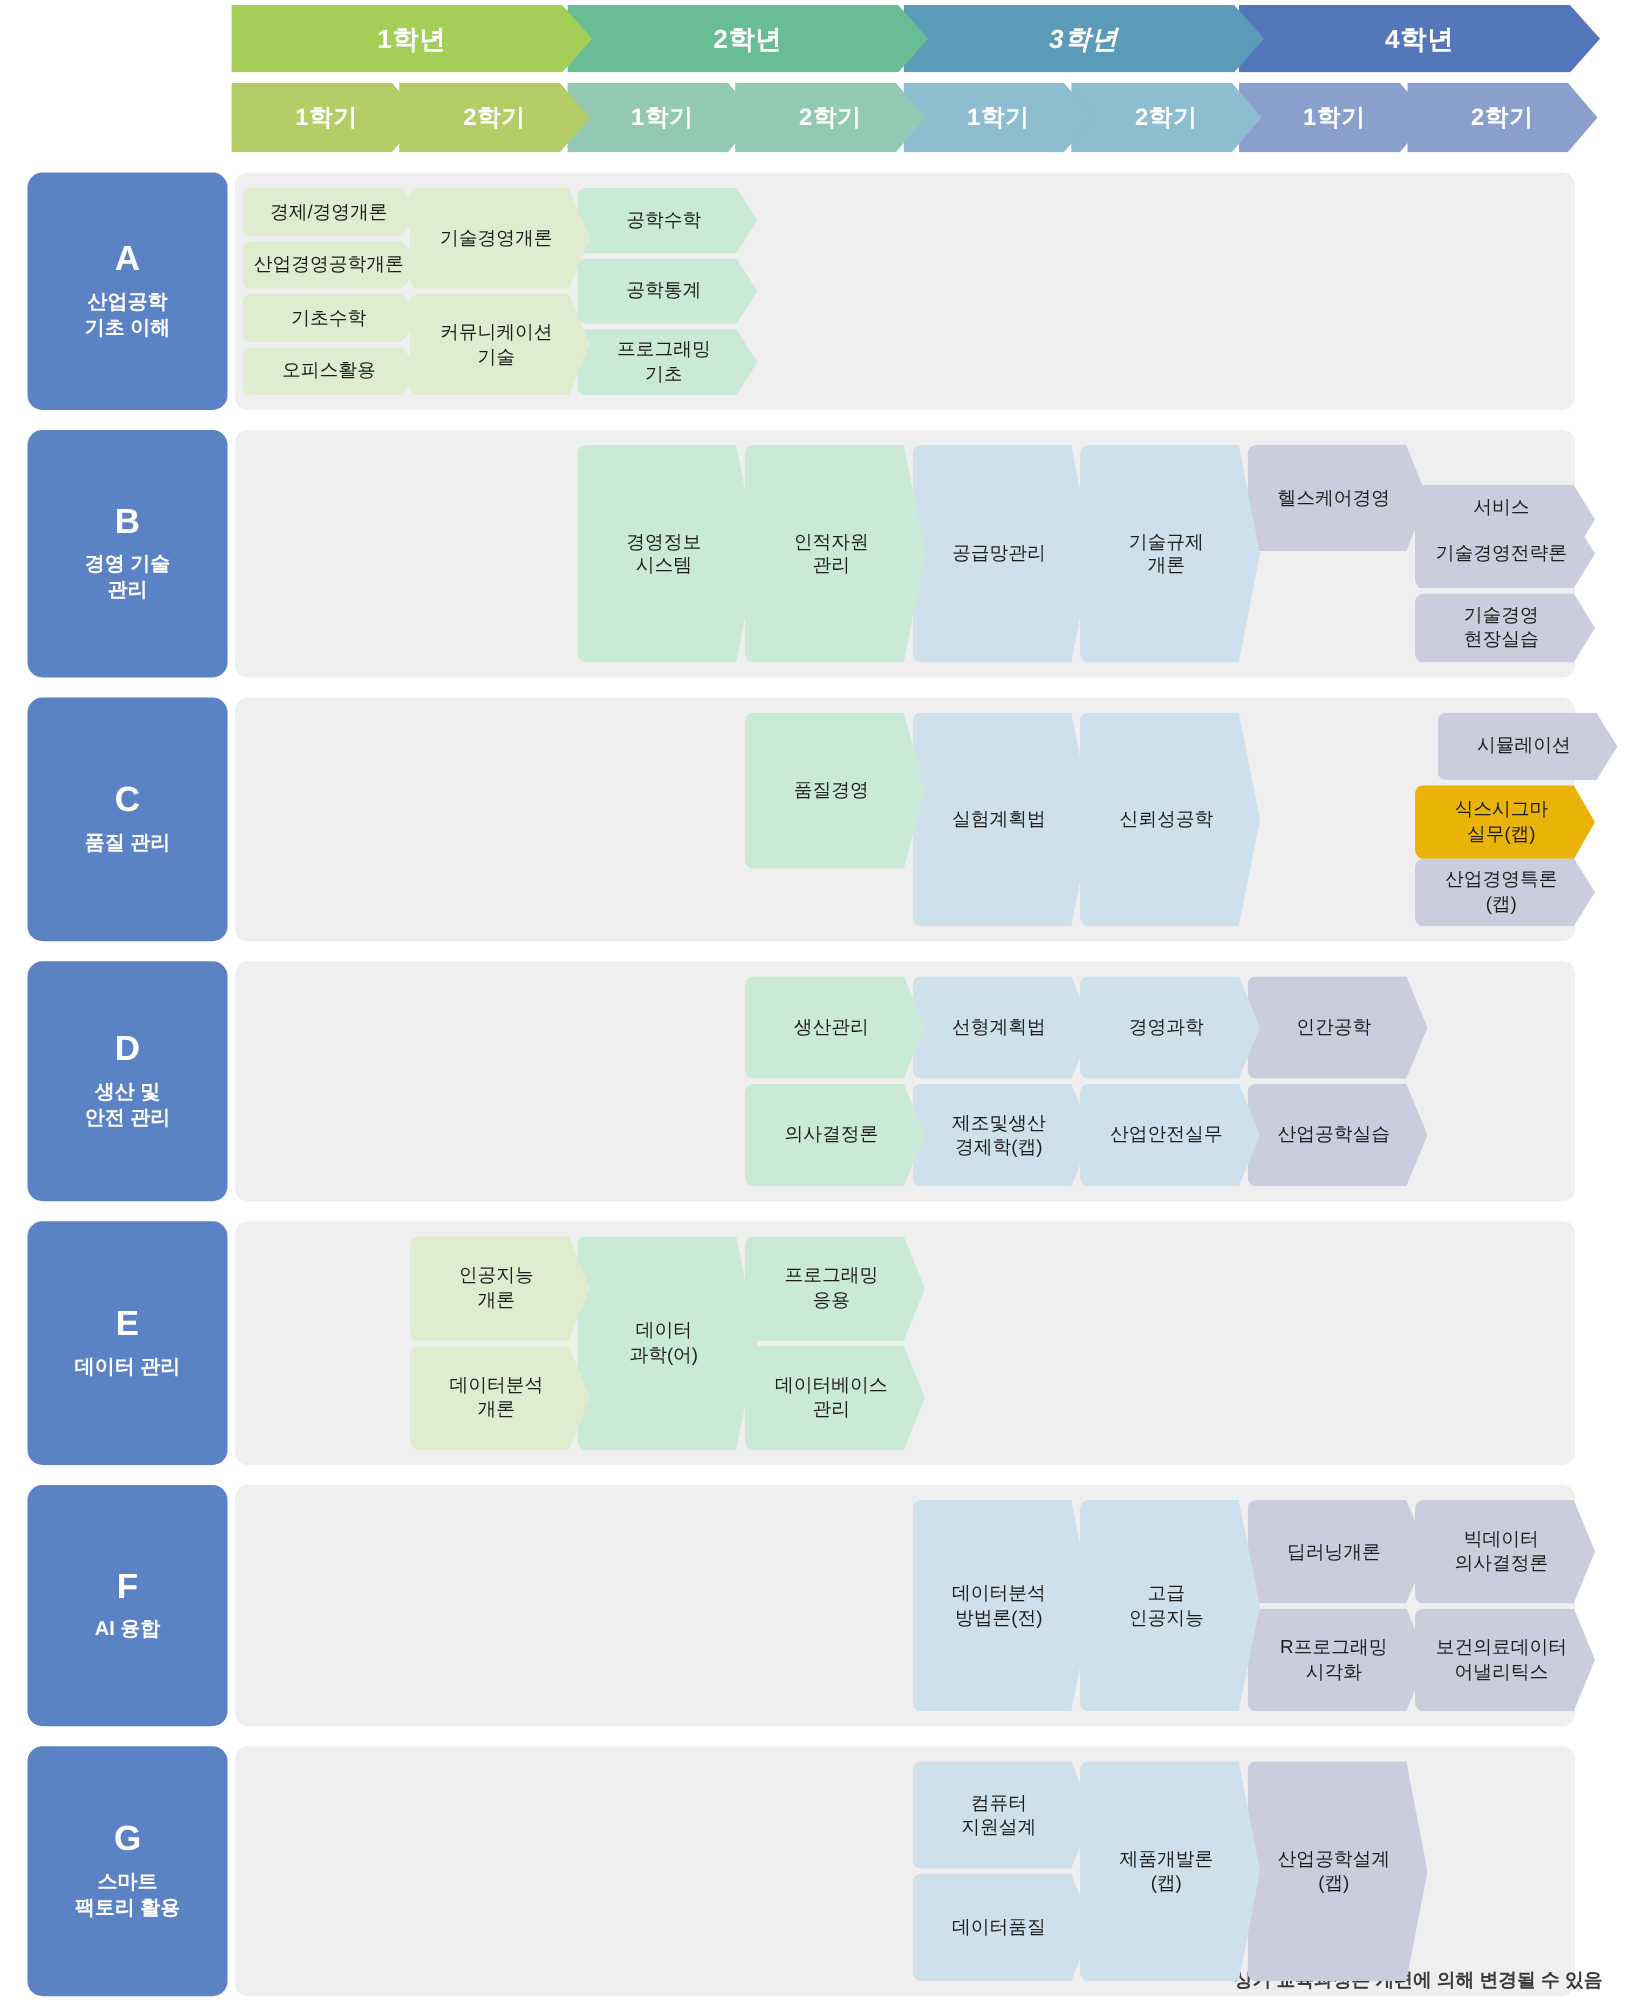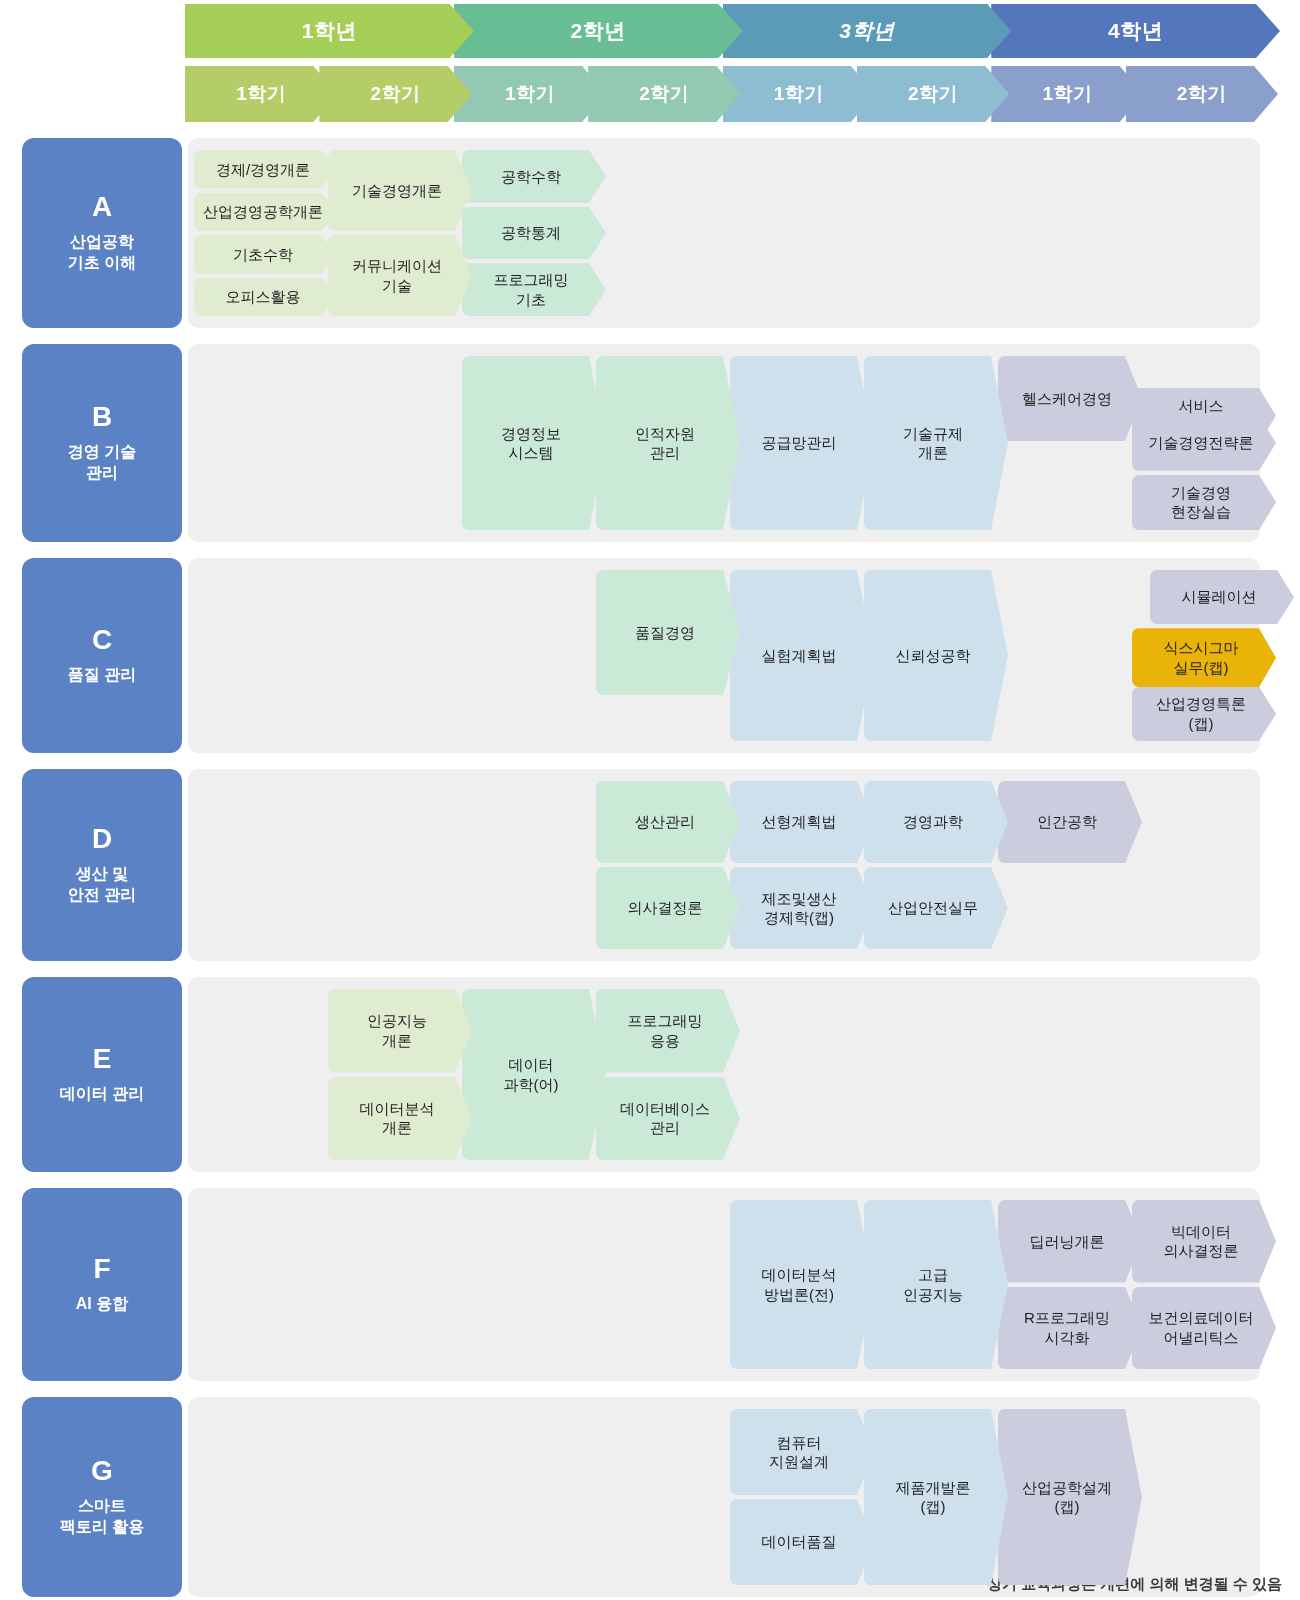--- a/index.html
+++ b/index.html
@@ -209,20 +209,21 @@
       </div>
       <div class="track" style="height: 192px; background: rgb(239, 239, 240);">
         <div class="course" style="left: 408px; width: 144px; top: 12px; height: 82px; background: rgb(203, 233, 215); z-index: 37;"><span>생산관리</span></div>
         <div class="course" style="left: 408px; width: 144px; top: 98px; height: 82px; background: rgb(203, 233, 215); z-index: 37;"><span>의사결정론</span></div>
         <div class="course" style="left: 542px; width: 144px; top: 12px; height: 82px; background: rgb(205, 224, 236); z-index: 36;"><span>선형계획법</span></div>
         <div class="course" style="left: 542px; width: 144px; top: 98px; height: 82px; background: rgb(205, 224, 236); z-index: 36;"><span>제조및생산
 경제학(캡)</span></div>
         <div class="course" style="left: 676px; width: 144px; top: 12px; height: 82px; background: rgb(205, 224, 236); z-index: 35;"><span>경영과학</span></div>
         <div class="course" style="left: 676px; width: 144px; top: 98px; height: 82px; background: rgb(205, 224, 236); z-index: 35;"><span>산업안전실무</span></div>
         <div class="course" style="left: 810px; width: 144px; top: 12px; height: 82px; background: rgb(204, 204, 223); z-index: 34;"><span>인간공학</span></div>
+        <div class="course" style="left: 810px; width: 144px; top: 98px; height: 82px; background: rgb(204, 204, 223); z-index: 34;"><span>산업공학실습</span></div>
       </div>
     </div>
     <div class="band" style="height: 203px;">
       <div class="cat" style="height: 195px; background: rgb(91, 130, 196);">
         <div class="cat-letter">E</div>
         <div class="cat-title">데이터 관리</div>
       </div>
       <div class="track" style="height: 195px; background: rgb(239, 239, 240);">
         <div class="course" style="left: 140px; width: 144px; top: 12px; height: 83.5px; background: rgb(223, 236, 208); z-index: 39;"><span>인공지능
 개론</span></div>

